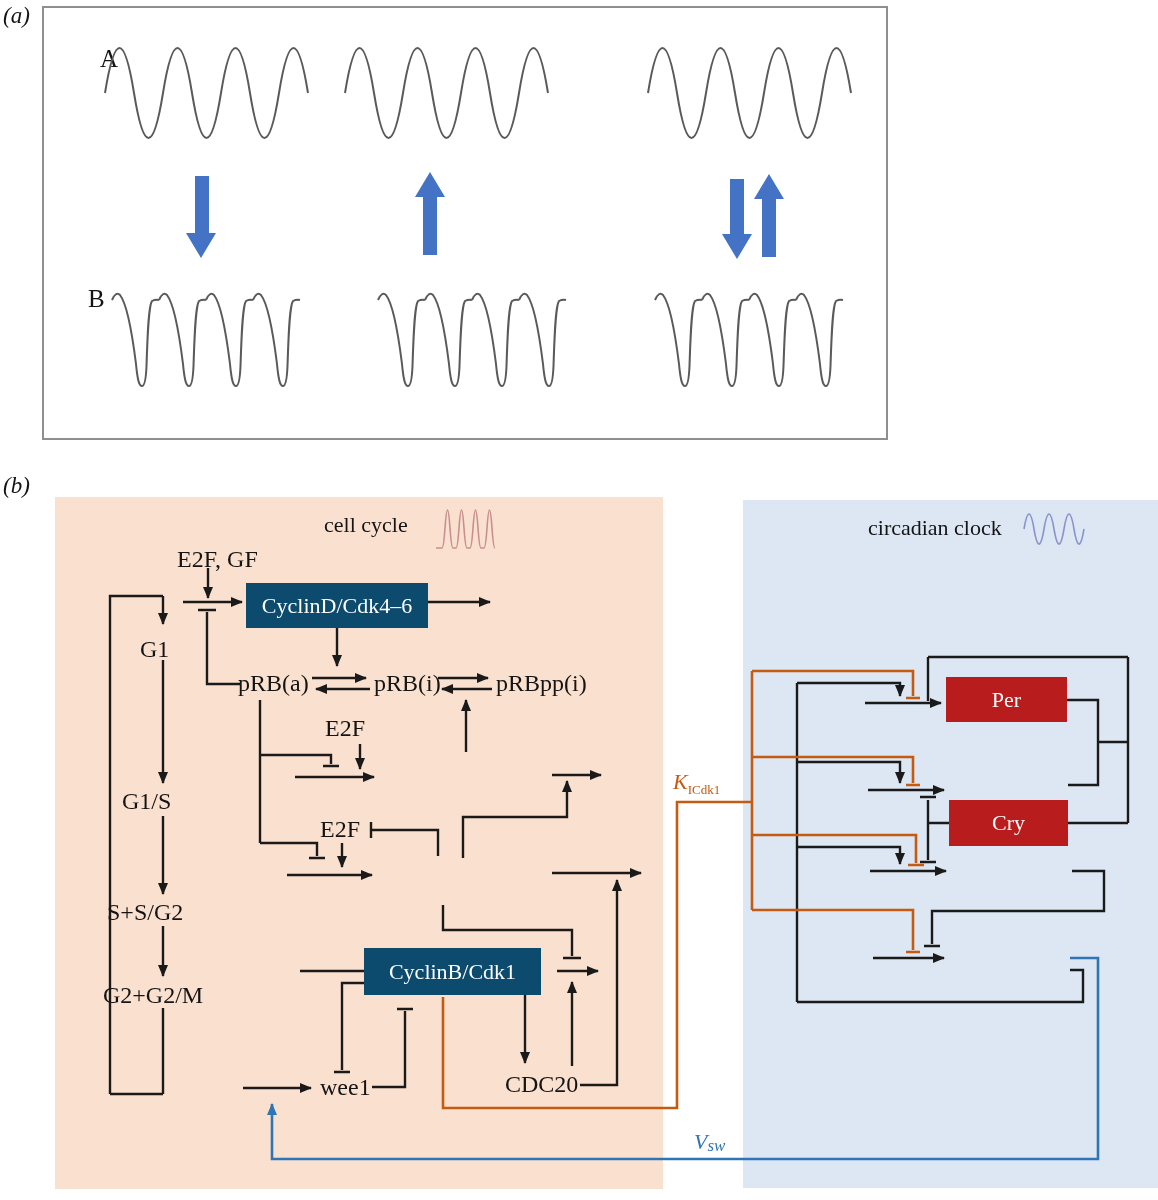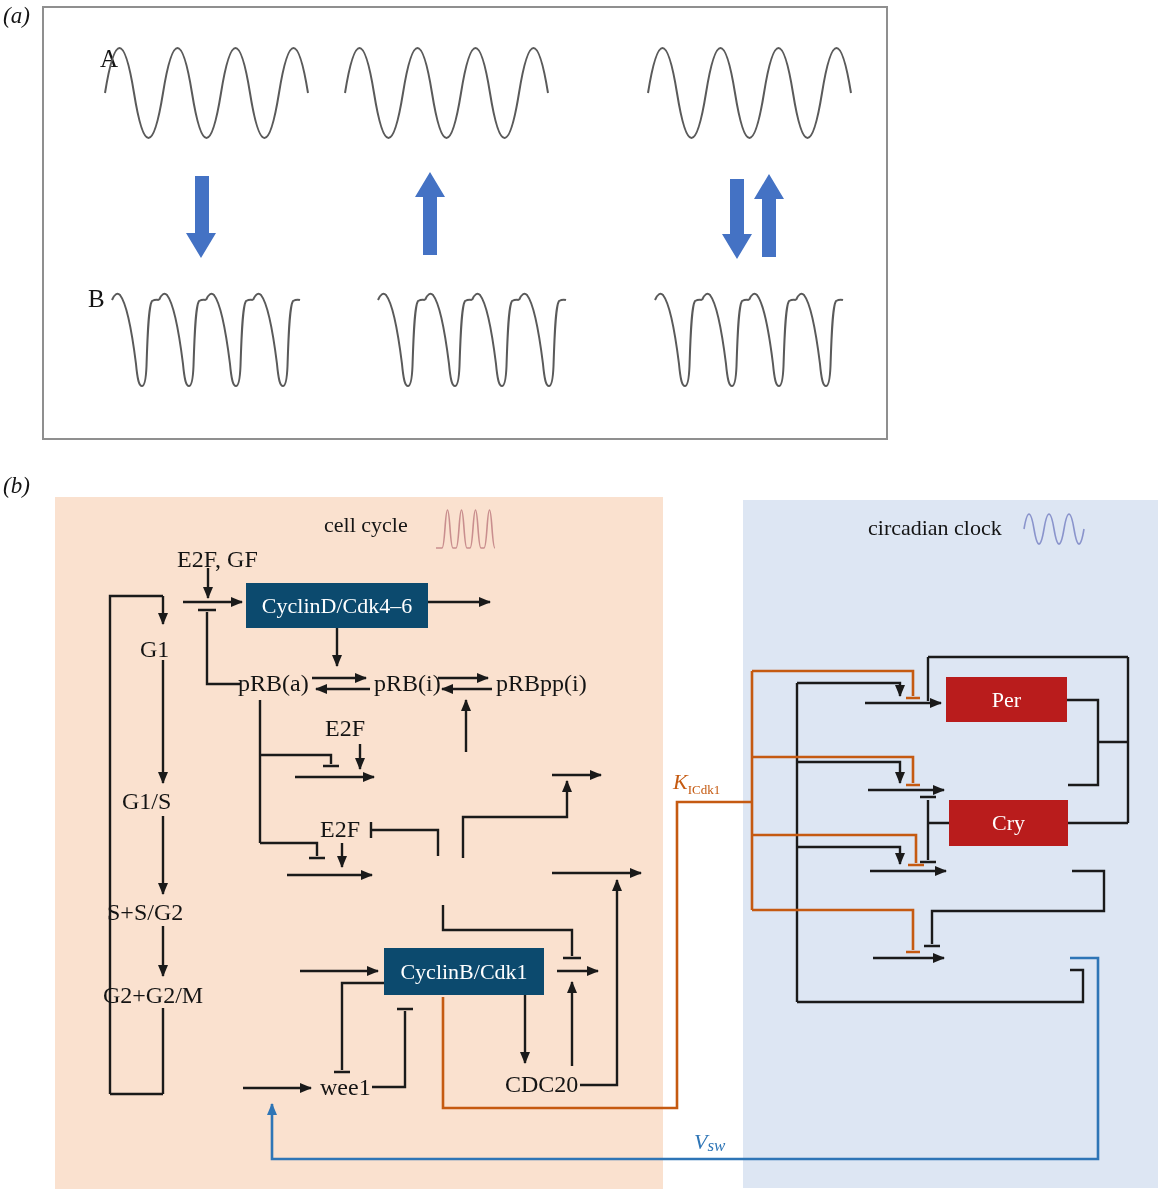--- a/index.html
+++ b/index.html
@@ -176,21 +176,21 @@
       <path class="ln-o" d="M752,835 L916,835 L916,863 M908,865 L924,865"></path>
       <path class="ln-o" d="M752,910 L913,910 L913,950 M906,952 L920,952"></path>
     </g>
 
     <g>
       <path class="ln-b" d="M1070,958 L1098,958 L1098,1159 L272,1159 L272,1104" marker-end="url(#abl)"></path>
     </g>
   </svg>
 
   <div class="box obox" style="left:246px;top:583px;width:182px;height:45px">CyclinD/Cdk4–6</div>
-  <div class="box obox" style="left:384px;top:948px;width:160px;height:47px">CyclinB/Cdk1</div>
+  <div class="box obox" style="left:364px;top:948px;width:177px;height:47px">CyclinB/Cdk1</div>
 
   <div class="box bbox" style="left:946px;top:677px;width:121px;height:45px">Per</div>
   <div class="box bbox" style="left:949px;top:800px;width:119px;height:46px">Cry</div>
 
   <div class="lbl" style="left:177px;top:547px">E2F, GF</div>
   <div class="lbl" style="left:140px;top:637px">G1</div>
   <div class="lbl" style="left:238px;top:671px">pRB(a)</div>
   <div class="lbl" style="left:374px;top:671px">pRB(i)</div>
   <div class="lbl" style="left:496px;top:671px">pRBpp(i)</div>
   <div class="lbl" style="left:325px;top:716px">E2F</div>

